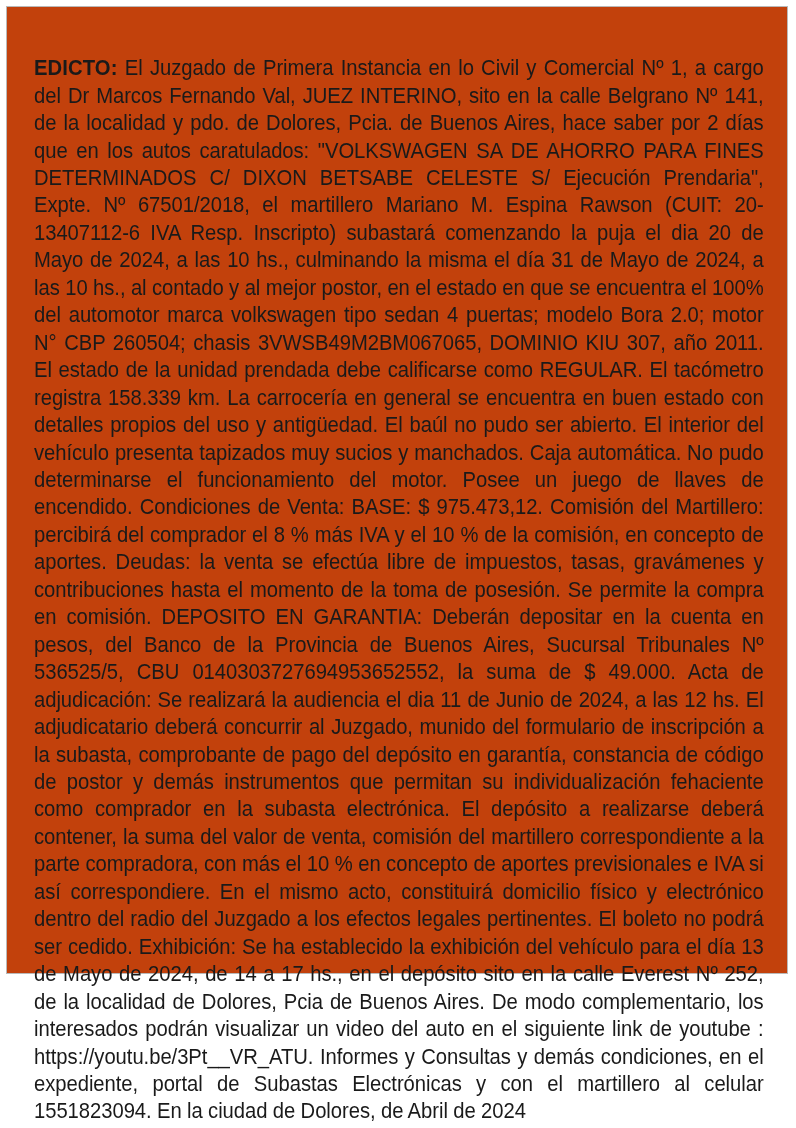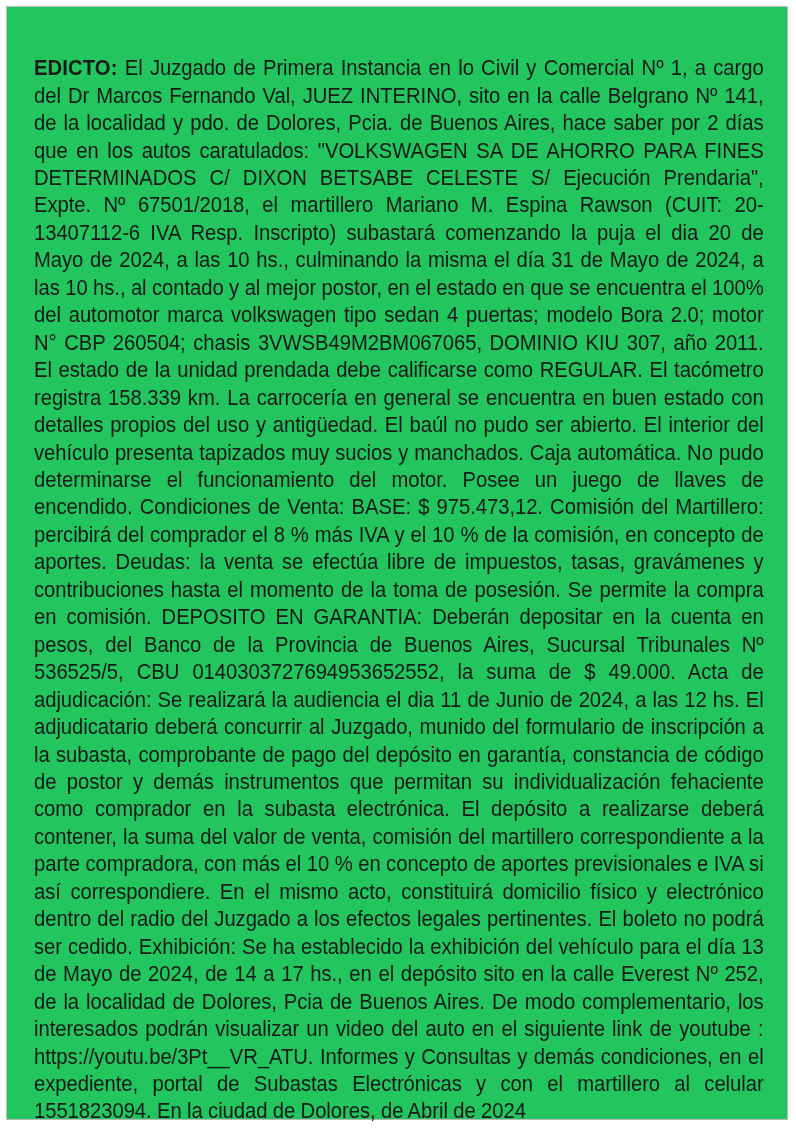--- a/index.html
+++ b/index.html
@@ -12,23 +12,23 @@
     width: 796px;
     height: 1128px;
     font-family: "Liberation Sans", "DejaVu Sans", sans-serif;
     overflow: hidden;
   }
   .edict-frame {
     position: absolute;
     left: 6px;
     top: 6px;
     width: 782px;
-    height: 1114px;
+    height: 968px;
     border: 1px solid #b9b9b9;
-    background: #22c55e;
+    background: #c2410c;
     box-sizing: border-box;
   }
   .edict-body {
     position: absolute;
     left: 27px;
     top: 26px;
     width: 730px;
     font-size: 21.2px;
     line-height: 27.45px;
     color: #1a1a1a;

